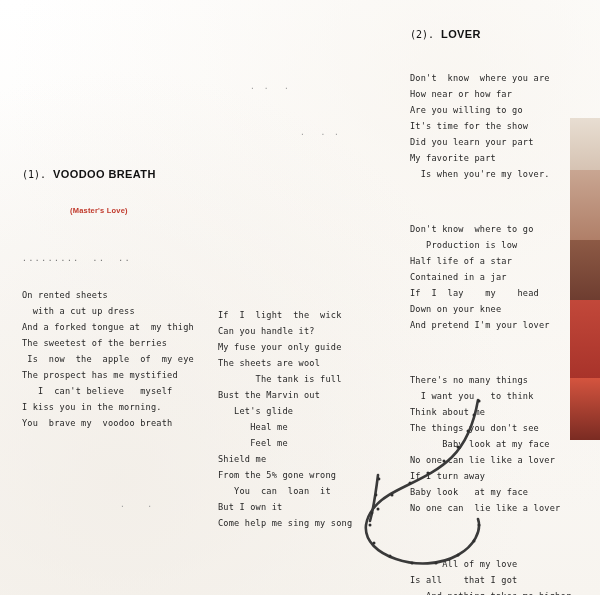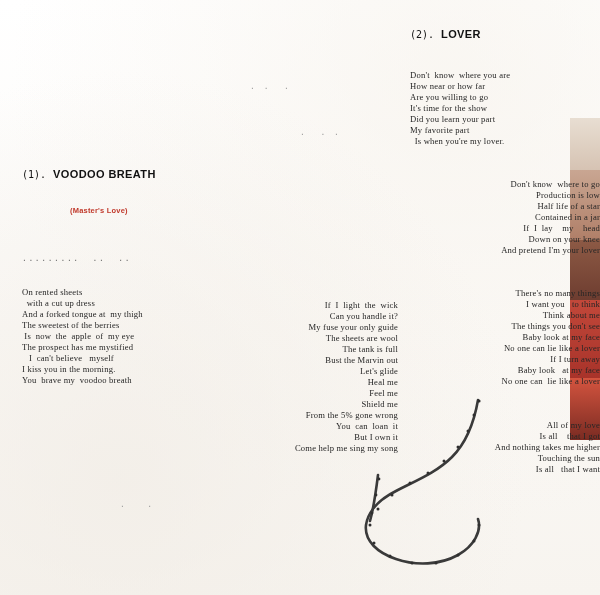--- a/index.html
+++ b/index.html
@@ -73,24 +73,23 @@
   .dots {
     font-size: 8px;
     color: #6e6e6e;
     letter-spacing: 1.6px;
     line-height: 10px;
     white-space: pre;
   }
   .lyrics {
     white-space: pre;
     font-size: 8.6px;
-    line-height: 11px;
-    font-family: Liberation Serif, serif;
-  }
-  .lyrics.blockgap { margin-top: 9px; text-align: right; }
+    line-height: 16px;
+  }
+  .lyrics.blockgap { margin-top: 16px; }
 
   
   .photo-strip {
     position: absolute;
     right: 0;
     top: 118px;
     width: 30px;
     height: 322px;
     overflow: hidden;
     background: #d9cfc6;

